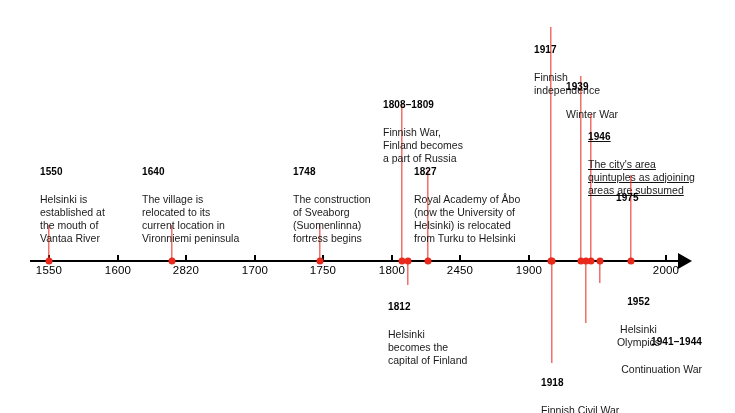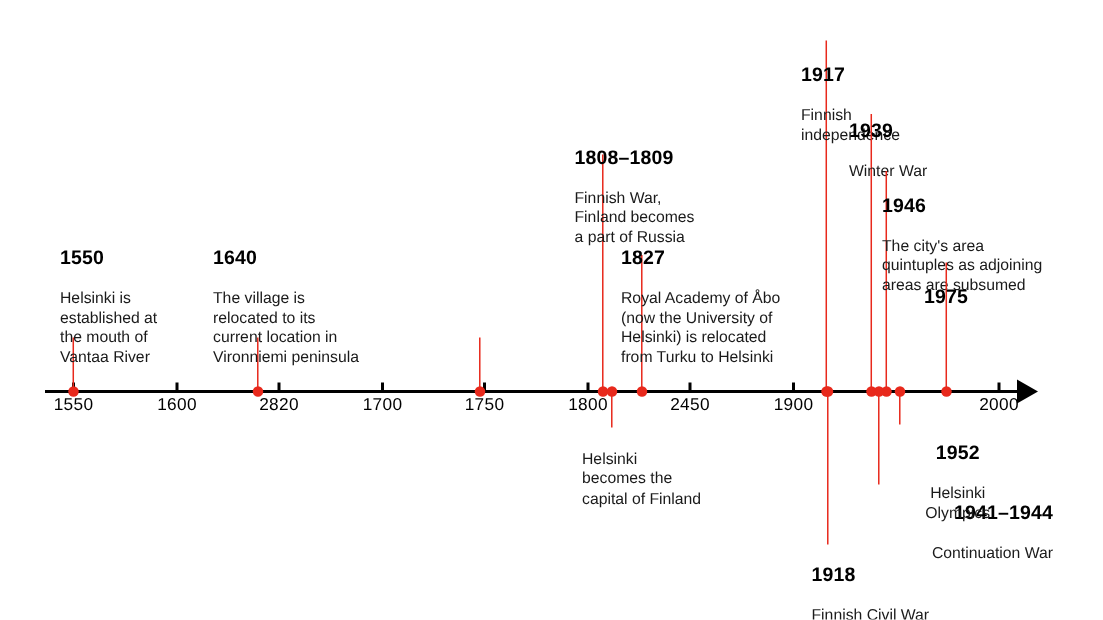--- a/index.html
+++ b/index.html
@@ -71,21 +71,21 @@
   
   .event-label {
     position: absolute;
     font-size: 10.5px;
     line-height: 13.2px;
     color: #111111;
     white-space: pre-line;
   }
   .event-year {
     font-weight: bold;
-    font-size: 13px;
+    font-size: 10px;
     color: #000000;
     display: block;
     margin-bottom: 1px;
     letter-spacing: 0.1px;
   }
   .event-desc {
     display: block;
     color: #1a1a1a;
   }
 </style>
@@ -131,20 +131,27 @@
   <div class="event-label" style="left:142px; top:152px; width:120px;">
     <span class="event-year">1640</span>
     <span class="event-desc">The village is
 relocated to its
 current location in
 Vironniemi peninsula</span>
   </div>
 
   <div class="event-stem" style="left:320px; top:225px; height:36px;"></div>
   <div class="event-dot" style="left:320px; top:261px;"></div>
+  <div class="event-label" style="left:293px; top:152px; width:105px;">
+    <span class="event-year">1748</span>
+    <span class="event-desc">The construction
+of Sveaborg
+(Suomenlinna)
+fortress begins</span>
+  </div>
 
   <div class="event-stem" style="left:402px; top:103px; height:158px;"></div>
   <div class="event-dot" style="left:402px; top:261px;"></div>
   <div class="event-label" style="left:383px; top:85px; width:125px;">
     <span class="event-year">1808–1809</span>
     <span class="event-desc">Finnish War,
 Finland becomes
 a part of Russia</span>
   </div>
 
@@ -168,36 +175,37 @@
 
   <div class="event-stem" style="left:581px; top:76px; height:185px;"></div>
   <div class="event-dot" style="left:581px; top:261px;"></div>
   <div class="event-label" style="left:566px; top:67px; width:95px;">
     <span class="event-year">1939</span>
     <span class="event-desc">Winter War</span>
   </div>
 
   <div class="event-stem" style="left:591px; top:114px; height:147px;"></div>
   <div class="event-dot" style="left:591px; top:261px;"></div>
-  <div class="event-label" style="left:588px; top:117px; width:140px;">
+  <div class="event-label" style="left:588px; top:117px; width:140px;text-decoration:underline;">
     <span class="event-year">1946</span>
     <span class="event-desc">The city's area
 quintuples as adjoining
 areas are subsumed</span>
   </div>
 
   <div class="event-stem" style="left:631px; top:175px; height:86px;"></div>
   <div class="event-dot" style="left:631px; top:261px;"></div>
   <div class="event-label" style="left:616px; top:178px; width:110px;">
     <span class="event-year">1975</span>
   </div>
 
   <div class="event-stem" style="left:408px; top:261px; height:24px;"></div>
   <div class="event-dot" style="left:408px; top:261px;"></div>
   <div class="event-label" style="left:388px; top:287px; width:115px;">
+    <span class="event-year">1812</span>
     <span class="event-desc">Helsinki
 becomes the
 capital of Finland</span>
   </div>
 
   <div class="event-stem" style="left:552px; top:261px; height:102px;"></div>
   <div class="event-dot" style="left:552px; top:261px;"></div>
   <div class="event-label" style="left:541px; top:363px; width:130px;">
     <span class="event-year">1918</span>
     <span class="event-desc">Finnish Civil War</span>

